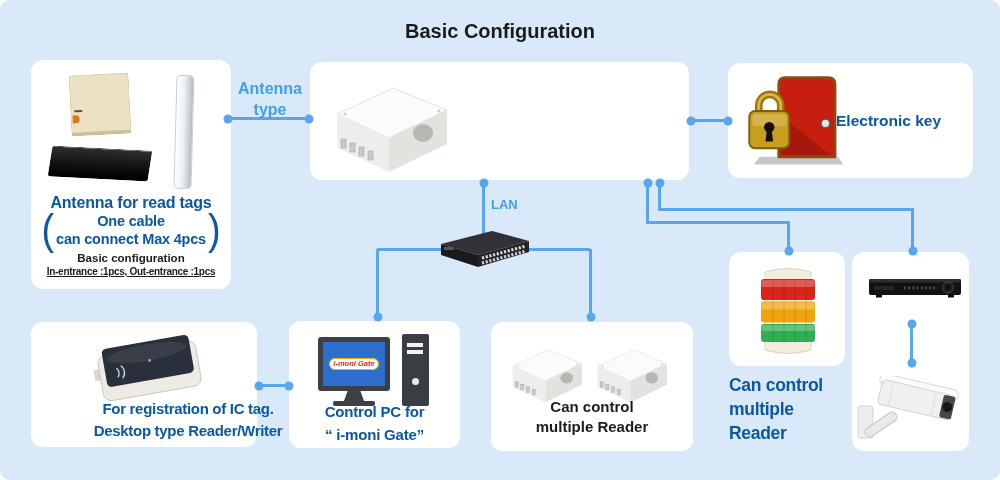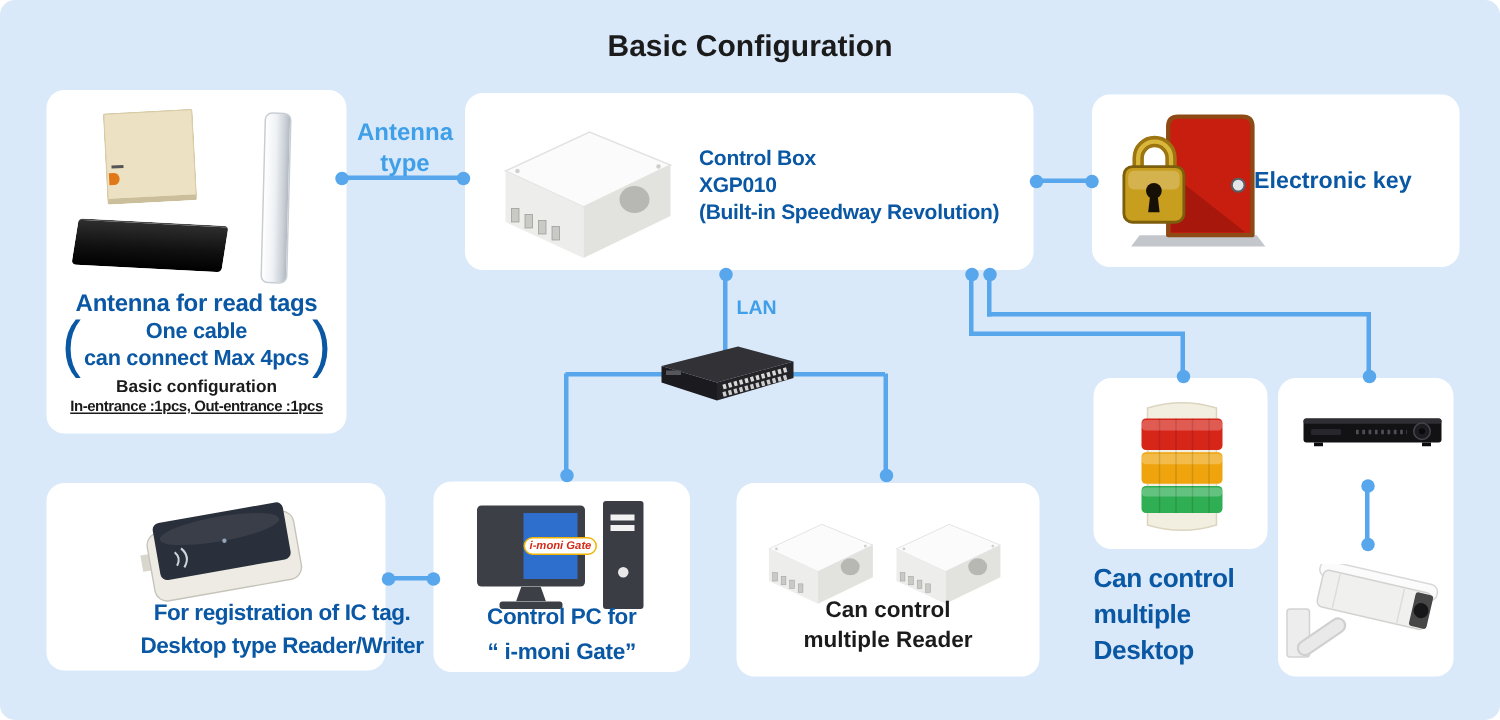--- a/index.html
+++ b/index.html
@@ -25,21 +25,21 @@
   .panel-ant .dash{position:absolute;left:3px;bottom:20px;width:8px;height:2px;background:#555;}
   
   .pole-ant{background:linear-gradient(90deg,#ffffff,#eef1f4 45%,#c6ccd3 85%,#b2b8bf);
     border:1px solid #c9ced4;border-radius:5px;transform:rotate(1.5deg);}
   
   .bar-ant{background:linear-gradient(180deg,#2e2e2e,#111 55%,#000);
     border-top:1px solid #4a4a4a;border-radius:3px;transform:rotate(3deg) skewX(-6deg);}
   
   .monitor{position:absolute;left:0;top:3px;width:72px;height:54px;background:#3c4046;border-radius:3px;}
   .screen{position:absolute;left:5px;top:5px;right:5px;bottom:5px;background:var(--screen_blue,#2e6fce);
-    display:flex;align-items:center;justify-content:flex-start;margin-left:26px;}
+    display:flex;align-items:center;justify-content:center;}
   .logo-pill{background:#fff;border:1px solid #f0b400;border-radius:8px;padding:1px 3px;
     font-size:7.5px;font-weight:bold;font-style:italic;color:#d42c18;white-space:nowrap;line-height:1.1;}
   .m-stand{position:absolute;left:26px;top:57px;width:20px;height:10px;background:#3c4046;
     clip-path:polygon(18% 0,82% 0,100% 100%,0 100%);}
   .m-base{position:absolute;left:15px;top:67px;width:42px;height:5px;background:#3c4046;border-radius:2px;}
   .pc-tower{position:absolute;left:84px;top:0;width:27px;height:72px;background:#3a3e44;border-radius:2px;}
   .pc-tower .slot{position:absolute;left:5px;width:16px;height:3.5px;background:#f2f2f2;}
   .pc-tower .btn{position:absolute;left:10px;top:44px;width:7px;height:7px;border-radius:50%;background:#e8e8e8;}
 </style>
 </head>
@@ -124,25 +124,20 @@
         <ellipse cx="98" cy="57" rx="10" ry="9" fill="#b7b7b4"></ellipse>
         <rect x="16" y="63" width="5" height="9" fill="#c9c9c6" stroke="#9a9a97" stroke-width="0.5"></rect>
         <rect x="25" y="67" width="5" height="9" fill="#c9c9c6" stroke="#9a9a97" stroke-width="0.5"></rect>
         <rect x="34" y="71" width="5" height="9" fill="#c9c9c6" stroke="#9a9a97" stroke-width="0.5"></rect>
         <rect x="43" y="75" width="5" height="9" fill="#c9c9c6" stroke="#9a9a97" stroke-width="0.5"></rect>
         <circle cx="20" cy="38" r="1.5" fill="#cfcfcc"></circle>
         <circle cx="114" cy="35" r="1.5" fill="#cfcfcc"></circle>
       </g>
     </svg>
   </div>
-  <div class="abs btxt blk" style="left:466px;top:97px;width:225px;font-size:14px;line-height:1.28;letter-spacing:-0.2px;">
-    <span>Control Box</span>
-    <span>XGP010</span>
-    <span>(Built-in Speedway Revolution)</span>
-  </div>
 
   <div class="abs" style="left:742px;top:72px;width:105px;height:100px;">
     <svg width="105" height="100" viewBox="0 0 105 105">
       <polygon points="16,89 98,89 104,97 10,97" fill="#c3c7cc"></polygon>
       <path d="M36,13 q0,-7 7,-7 h45 q7,0 7,7 v76 h-59 z" fill="#c81e10" stroke="#8d4a15" stroke-width="3" stroke-linejoin="round"></path>
       <path d="M38,87 h52 L38,46 Z" fill="#7e0f06" opacity="0.45"></path>
       <circle cx="85" cy="54" r="4.5" fill="#e4e7ea" stroke="#5a5e63" stroke-width="1.5"></circle>
       <path d="M15,44 v-9 a11.5,11.5 0 0 1 23,0 v9" fill="none" stroke="#9c7410" stroke-width="8"></path>
       <path d="M15,44 v-9 a11.5,11.5 0 0 1 23,0 v9" fill="none" stroke="#d9b63c" stroke-width="3"></path>
       <rect x="5" y="41" width="42" height="39" rx="6" fill="#c89e1e" stroke="#7c5e0c" stroke-width="2"></rect>
@@ -228,21 +223,21 @@
         <line x1="17" y1="16" x2="17" y2="79"></line>
           <line x1="28" y1="16" x2="28" y2="79"></line>
         <line x1="39" y1="16" x2="39" y2="79"></line>
           <line x1="50" y1="16" x2="50" y2="79"></line>
       </g>
     </svg>
   </div>
   <div class="abs btxt blk" style="left:729px;top:373px;width:120px;font-size:17.5px;line-height:1.38;letter-spacing:-0.3px;">
     <span>Can control</span>
     <span>multiple</span>
-    <span>Desktop</span>
+    <span>Reader</span>
   </div>
 
   <div class="abs" style="left:868px;top:272px;width:95px;height:30px;">
     <svg width="95" height="30" viewBox="0 0 95 30">
       <rect x="1" y="7" width="92" height="16" rx="2" fill="#121215"></rect>
       <rect x="1" y="7" width="92" height="3.5" rx="1.5" fill="#2e2e34"></rect>
       <circle cx="80" cy="15.5" r="5.5" fill="#1c1c21" stroke="#45454d"></circle>
       <circle cx="80" cy="15.5" r="2" fill="#0a0a0c"></circle>
       <line x1="36" y1="16" x2="70" y2="16" stroke="#4e4e58" stroke-width="3" stroke-dasharray="1.8 2.4"></line>
       <rect x="6" y="14" width="20" height="4" rx="1" fill="#26262c"></rect>

